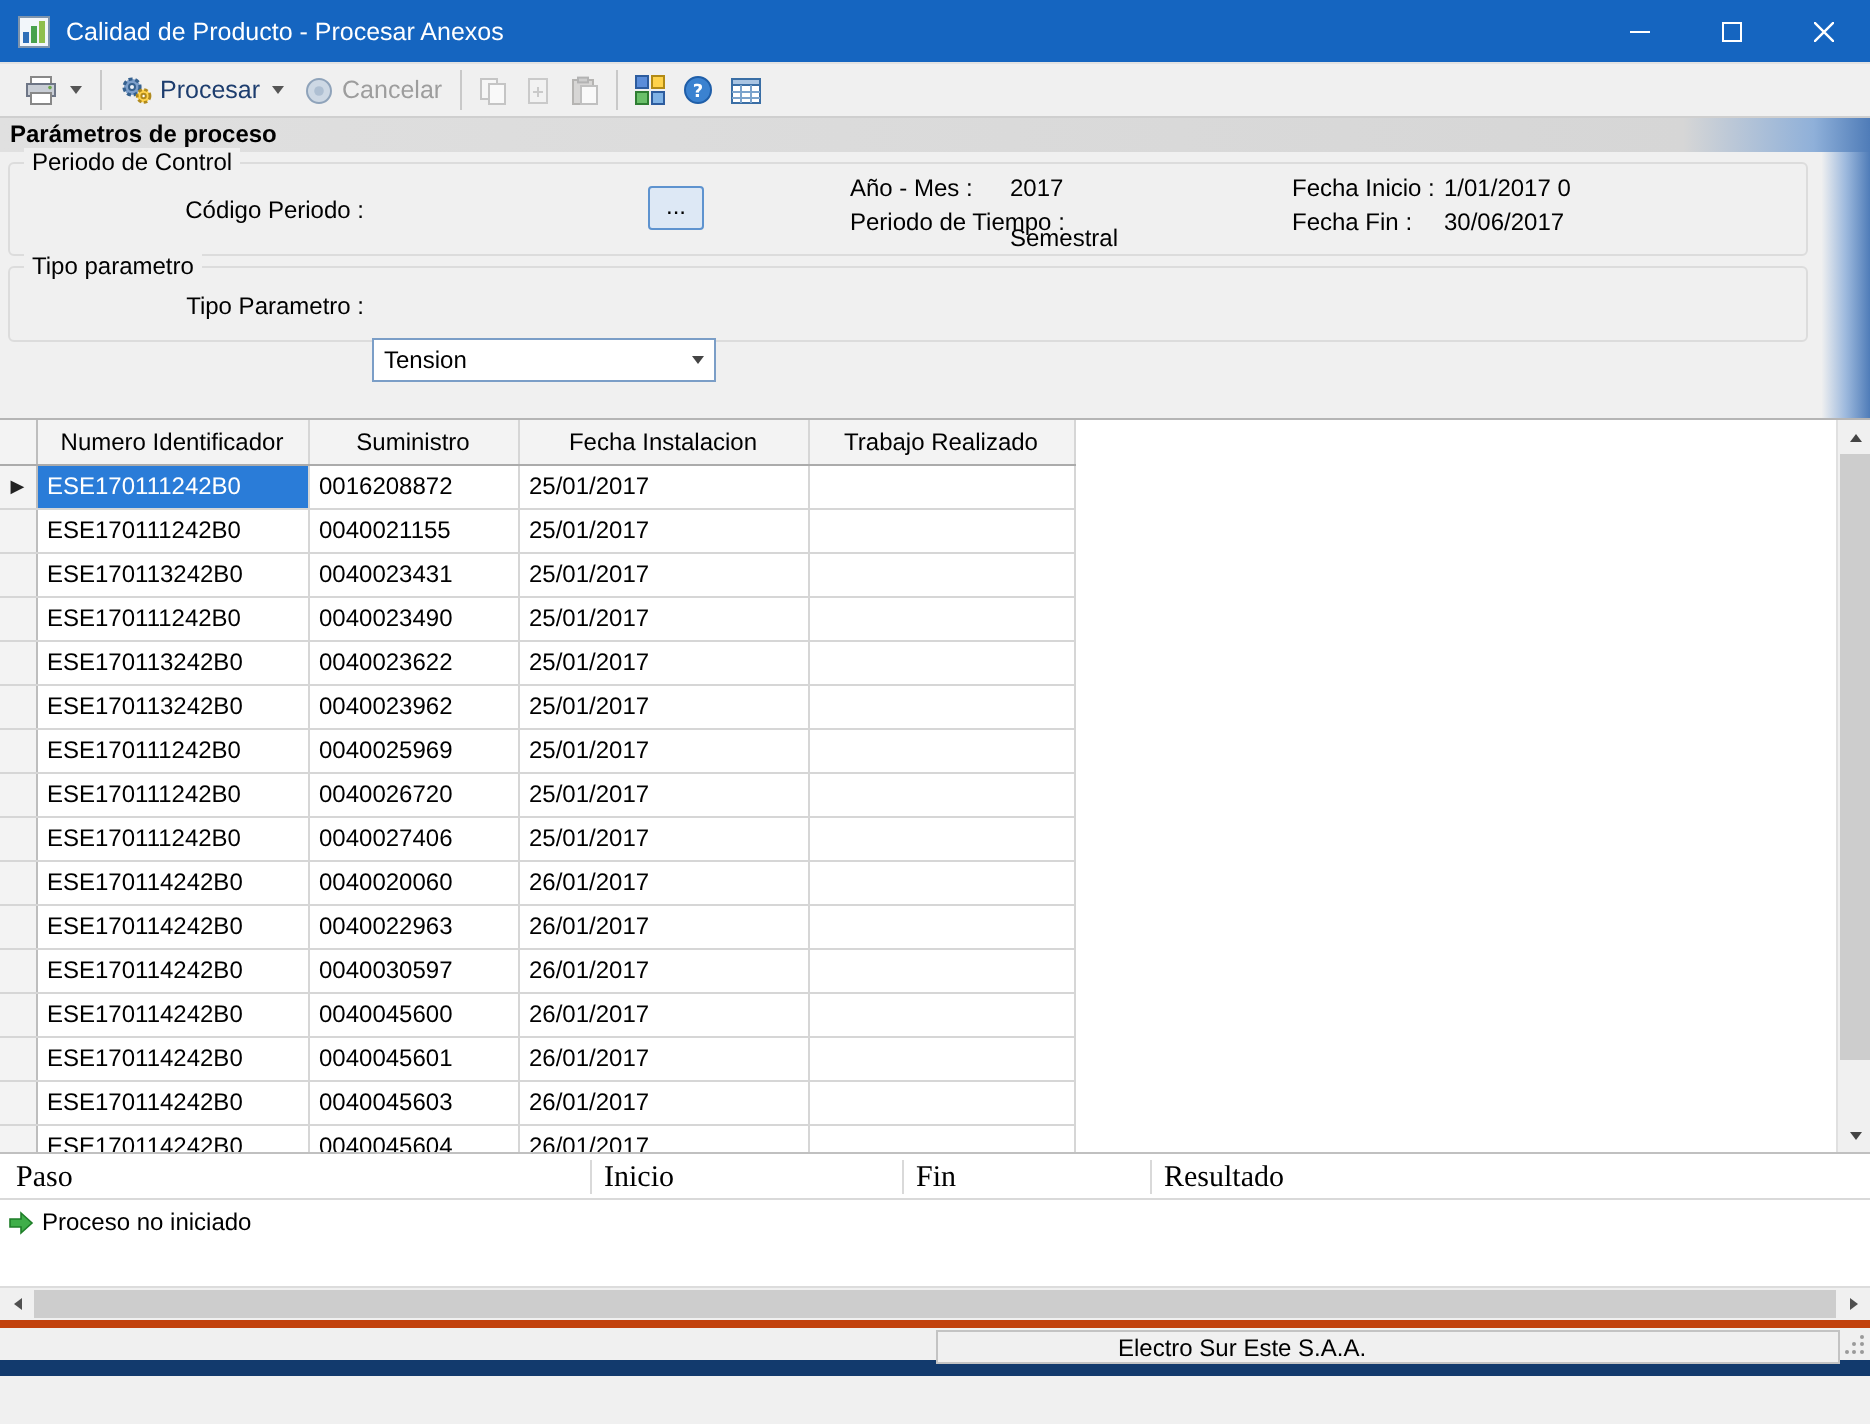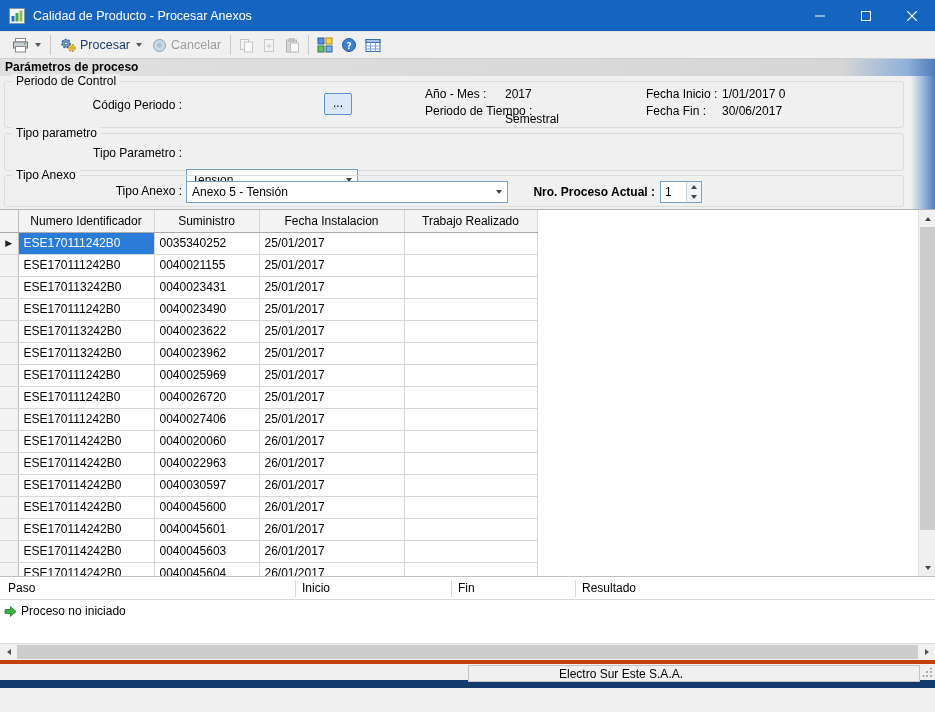--- a/index.html
+++ b/index.html
@@ -69,21 +69,21 @@
   .grid .rowsel { background: #f3f3f3; padding: 0; text-align: center; border-right: 1px solid #bdbdbd; font-size: 9px; color: #222; }
   .grid td.selected { background: var(--selection, #0078d7); color: #fff; }
   .vscroll { position: absolute; top: 0; right: 0; width: 17px; height: 100%; background: #f0f0f0; border-left: 1px solid #e0e0e0; }
   .vscroll .arrow { position: absolute; left: 0; width: 17px; height: 17px; display: flex; align-items: center; justify-content: center; }
   .varrow-up { top: 0; }
   .varrow-down { bottom: 0; }
   .vthumb { position: absolute; left: 1px; top: 17px; width: 15px; height: 303px; background: #cdcdcd; }
 
   
   .steps { flex: 0 0 67px; background: #fff; position: relative; border-top: 1px solid #c0c0c0; }
-  .steps .col-h { position: absolute; top: 4px; font-size: 12px; }
+  .steps .col-h { position: absolute; top: 4px; font-size: 15px; font-family: Liberation Serif, serif; }
   .steps .hline { position: absolute; top: 22px; left: 0; right: 0; height: 1px; background: #d9d9d9; }
   .steps .vline { position: absolute; top: 3px; height: 17px; width: 1px; background: #d9d9d9; }
   .step-row { position: absolute; top: 27px; left: 4px; display: flex; align-items: center; gap: 4px; }
 
   
   .hscroll { flex: 0 0 17px; background: #f0f0f0; position: relative; border-top: 1px solid #dcdcdc; }
   .hscroll .arrow { position: absolute; top: 0; width: 17px; height: 16px; display: flex; align-items: center; justify-content: center; }
   .harrow-left { left: 0; }
   .harrow-right { right: 0; }
   .hthumb { position: absolute; left: 17px; right: 17px; top: 1px; height: 14px; background: #cdcdcd; }
@@ -241,40 +241,20 @@
 
     <div class="group g2">
       <span class="group-label">Tipo parametro</span>
       <span class="lbl lbl-right" style="top:12px;">Tipo Parametro :</span>
       <div class="combo" style="left:181px; top:8px; width:172px; height:22px;margin-top:27px;">
         <span>Tension</span>
         <span class="chev"></span>
       </div>
     </div>
 
-    <div class="group g3">
-      <span class="group-label">Tipo Anexo</span>
-      <span class="lbl lbl-right" style="top:8px;">Tipo Anexo :</span>
-      <div class="combo" style="left:181px; top:5px; width:322px; height:22px;">
-        <span>Anexo 5 - Tensión</span>
-        <span class="chev"></span>
-      </div>
-      <span class="lbl bold" style="left:500px; top:9px; width:150px; text-align:right;">Nro. Proceso Actual :</span>
-      <div class="numeric" style="left:655px; top:5px; width:42px; height:22px;">
-        <div class="num-val">1</div>
-        <div class="spin">
-          <div>
-              <span class="tri-up"></span>
-            </div>
-          <div>
-              <span class="tri-down"></span>
-            </div>
-        </div>
-      </div>
-    </div>
   </div>
 
   <div class="grid-wrap">
     <table class="grid">
       <colgroup>
         <col style="width:18px">
           <col style="width:136px">
           <col style="width:105px">
           <col style="width:145px">
           <col style="width:133px">
@@ -285,21 +265,21 @@
           <th>Numero Identificador</th>
           <th>Suministro</th>
           <th>Fecha Instalacion</th>
           <th>Trabajo Realizado</th>
         </tr>
       </thead>
       <tbody>
           <tr>
             <td class="rowsel">▶</td>
             <td class="selected">ESE170111242B0</td>
-            <td>0035340252</td>
+            <td>0016208872</td>
             <td>25/01/2017</td>
             <td></td>
           </tr>
           <tr>
             <td class="rowsel"></td>
             <td>ESE170111242B0</td>
             <td>0040021155</td>
             <td>25/01/2017</td>
             <td></td>
           </tr>

